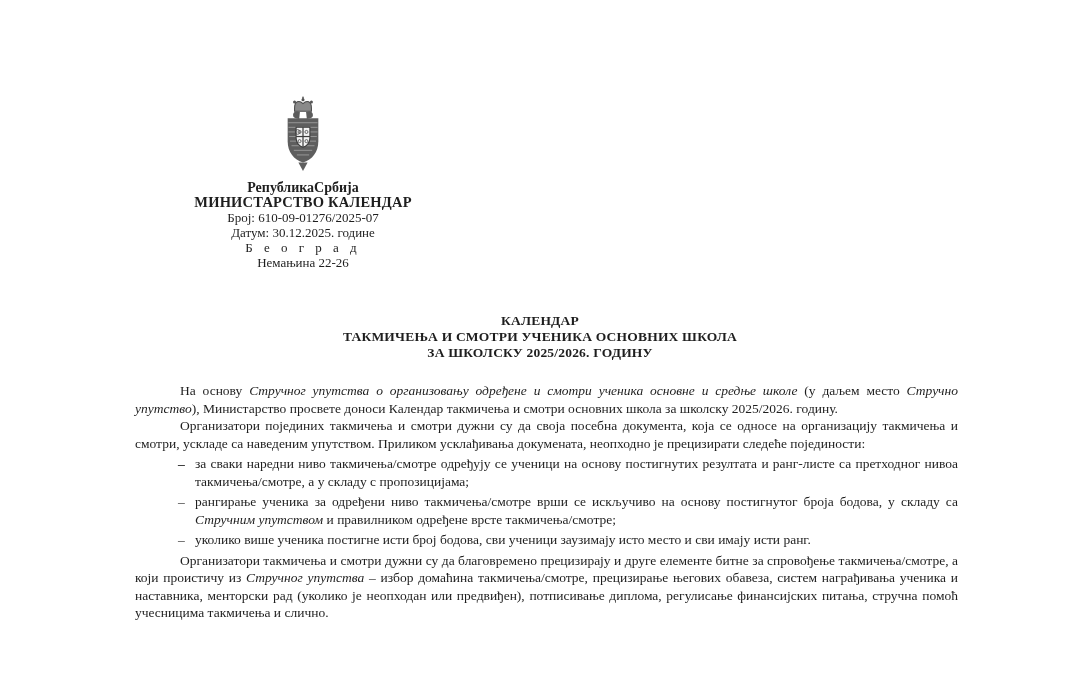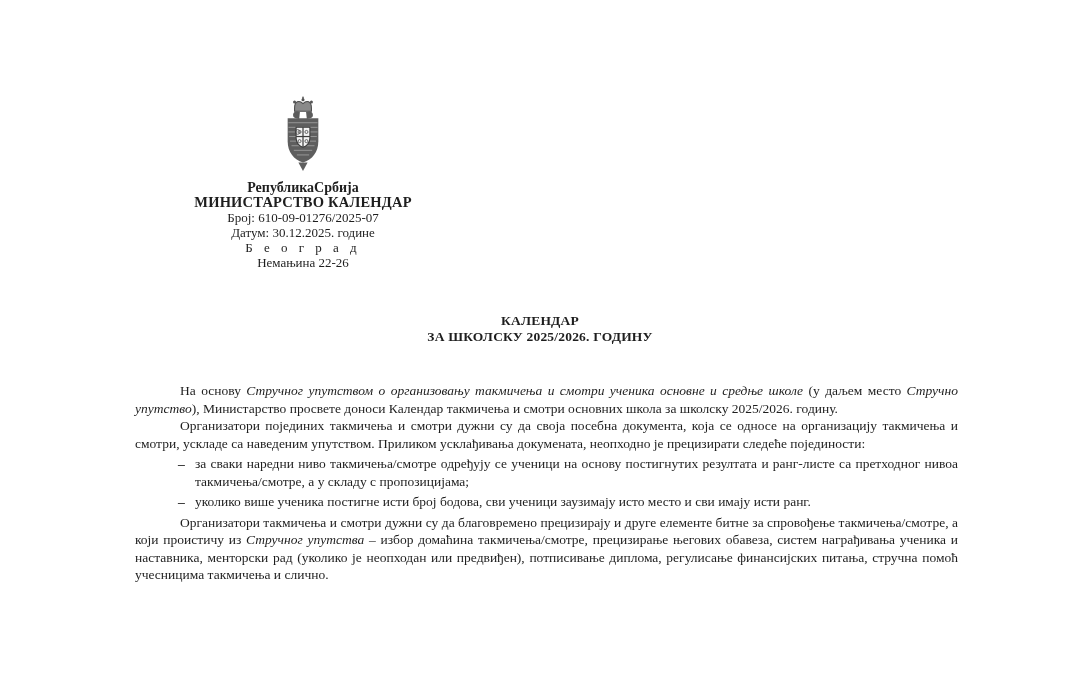--- a/index.html
+++ b/index.html
@@ -80,28 +80,29 @@
     <div class="h-org1">РепубликаСрбија</div>
     <div class="h-org2">МИНИСТАРСТВО КАЛЕНДАР</div>
     <div class="h-meta">Број: 610-09-01276/2025-07</div>
     <div class="h-meta">Датум: 30.12.2025. године</div>
     <div class="h-city">Б е о г р а д</div>
     <div class="h-meta">Немањина 22-26</div>
   </div>
 
   <div class="title-block">
     <div class="title-line">КАЛЕНДАР</div>
+    <div class="title-line">ТАКМИЧЕЊА И СМОТРИ УЧЕНИКА ОСНОВНИХ ШКОЛА</div>
     <div class="title-line">ЗА ШКОЛСКУ 2025/2026. ГОДИНУ</div>
   </div>
 
   <div class="body-block">
-      <p class="para"><span>На основу </span><i>Стручног упутством о организовању такмичења и смотри ученика основне и средње школе</i><span> (у даљем место </span><i>Стручно упутство</i><span>), Министарство просвете доноси Календар такмичења и смотри основних школа за школску 2025/2026. годину.</span></p>
+      <p class="para"><span>На основу </span><i>Стручног упутства о организовању одређене и смотри ученика основне и средње школе</i><span> (у даљем место </span><i>Стручно упутство</i><span>), Министарство просвете доноси Календар такмичења и смотри основних школа за школску 2025/2026. годину.</span></p>
       <p class="para"><span>Организатори појединих такмичења и смотри дужни су да своја посебна документа, која се односе на организацију такмичења и смотри, ускладе са наведеним упутством. Приликом усклађивања докумената, неопходно је прецизирати следеће појединости:</span></p>
       <div class="list">
         <div class="list-item"><span class="dash">–</span></div>
         <div class="list-item"><span class="dash">–</span><span><span>за сваки наредни ниво такмичења/смотре одређују се ученици на основу постигнутих резултата и ранг-листе са претходног нивоа такмичења/смотре, а у складу с пропозицијама;</span></span></div>
-        <div class="list-item"><span class="dash">–</span></div>
+        <div class="list-item"><span class="dash">–</span><span><span>рангирање ученика за одређени ниво такмичења/смотре врши се искључиво на основу постигнутог броја бодова, у складу са </span><i>Стручним упутством</i><span> и правилником одређене врсте такмичења/смотре;</span></span></div>
         <div class="list-item"><span class="dash">–</span><span><span>уколико више ученика постигне исти број бодова, сви ученици заузимају исто место и сви имају исти ранг.</span></span></div>
       </div>
       <p class="para"><span>Организатори такмичења и смотри дужни су да благовремено прецизирају и друге елементе битне за спровођење такмичења/смотре, а који проистичу из </span><i>Стручног упутства</i><span> – избор домаћина такмичења/смотре, прецизирање његових обавеза, систем награђивања ученика и наставника, менторски рад (уколико је неопходан или предвиђен), потписивање диплома, регулисање финансијских питања, стручна помоћ учесницима такмичења и слично.</span></p>
     </div>
 
 </div>
 
 </body></html>

